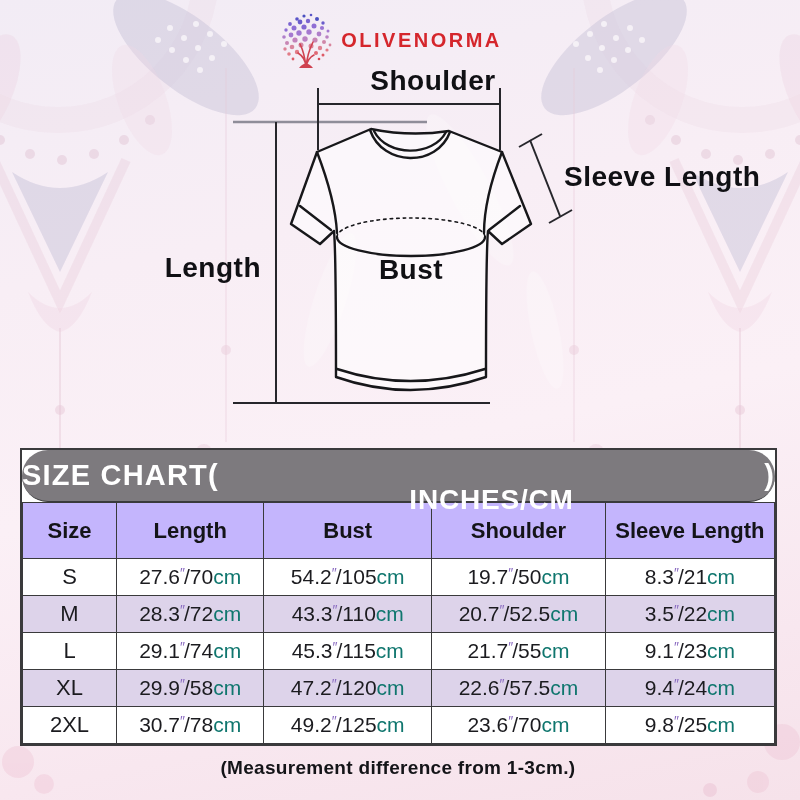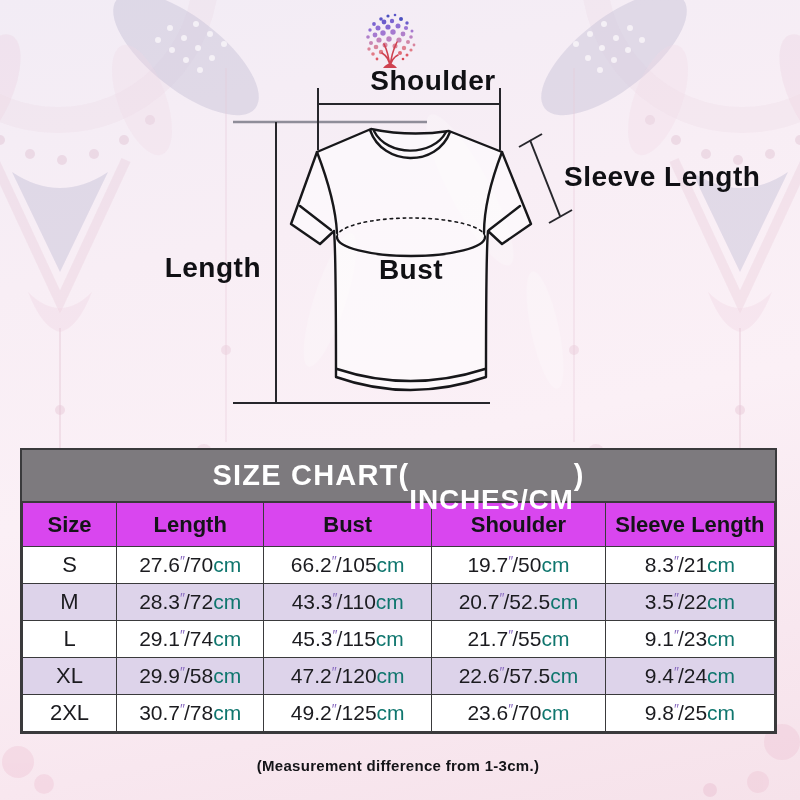--- a/index.html
+++ b/index.html
@@ -24,35 +24,35 @@
   .dia-label { position:absolute; font-size:28px; font-weight:700; color:#101014; letter-spacing:0.5px; white-space:nowrap; }
   .lbl-shoulder { left:333px; top:65px;  width:200px; text-align:center; }
   .lbl-sleeve   { left:564px; top:161px; }
   .lbl-length   { left:141px; top:252px; width:120px; text-align:right; }
   .lbl-bust     { left:351px; top:254px; width:120px; text-align:center; }
 
   
   .chart { position:absolute; left:20px; top:448px; width:757px;
            border:2px solid #3a3a3c; background:#fff; }
   .chart-title { height:52px; background:#7d7a7e; color:#ffffff;
-                 display:flex; align-items:center; justify-content:center;
+                 display:flex; align-items:center; justify-content:space-between;
                  font-weight:700; font-size:29px; letter-spacing:1.2px;
-                 border-bottom:1px solid #3a3a3c; }
+                 border-bottom:1px solid #3a3a3c;border-radius:26px; }
   .chart-title .sub { font-size:28px; letter-spacing:0.8px; padding-top:4px;margin-top:44px; }
   table { width:100%; border-collapse:collapse; table-layout:fixed; }
-  th { height:44px; background:#d946ef; font-size:22px; font-weight:700; color:#141418;
+  th { height:56px; background:#c4b5fd; font-size:22px; font-weight:700; color:#141418;
        border:1px solid #3a3a3c; }
   td { height:37px; background:#ffffff; font-size:21px; color:#1b1b1f; text-align:center;
        border:1px solid #3a3a3c; }
   tr.alt td { background:#ddd3ea; }
   td.size { font-size:22px; }
   .p { color:#0f766e; }
   .mark { font-size:14px; position:relative; top:-6px; letter-spacing:-1px; color:#8a6bc1; }
   .note { position:absolute; top:757px; left:0; right:16px; text-align:center;
-          font-size:15px; font-weight:700; color:#141418; letter-spacing:0.3px;margin-left:12px; }
+          font-size:19px; font-weight:700; color:#141418; letter-spacing:0.3px;margin-left:12px; }
 </style>
 </head>
 <body>
 
 <svg class="bg-decor" width="800" height="800" viewBox="0 0 800 800">
   <defs>
     <g id="mandala">
       <circle cx="0" cy="0" r="148" fill="none" stroke="#e0bccd" stroke-width="26" opacity="0.22"></circle>
       <ellipse cx="128" cy="82" rx="88" ry="36" transform="rotate(38 128 82)" fill="#a8a3c4" opacity="0.5"></ellipse>
       <g fill="#ffffff" opacity="0.8">
@@ -145,20 +145,21 @@
       <circle cx="11" cy="44" r="1.8" fill="#e27b86"></circle>
         <circle cx="19" cy="42" r="2.2" fill="#e27b86"></circle>
       <circle cx="38" cy="43" r="2" fill="#e06a75"></circle>
         <circle cx="45" cy="45" r="1.5" fill="#de5a66"></circle>
       <circle cx="15" cy="49" r="1.4" fill="#de5a66"></circle>
         <circle cx="41" cy="49" r="1.3" fill="#d84a55"></circle>
       <path d="M28,57 C27,48 26,42 22,34 M28,57 C29,47 31,40 35,32 M28,57 C27.5,50 25,46 20,43 M28,57 C29,51 32,47 36,45" stroke="#cf4250" stroke-width="1.6" fill="none" stroke-linecap="round"></path>
       <path d="M21,58 Q28,49 35,58 Z" fill="#cf4250"></path>
     </g>
   </svg>
+  <div class="brand-name">OLIVENORMA</div>
 </header>
 
 <div class="diagram">
   <svg class="shirt-svg" width="800" height="460" viewBox="0 0 800 460">
     <path d="M233,122 L427,122" stroke="#8f8d99" stroke-width="2.6" fill="none"></path>
     <g stroke="#26262b" stroke-width="2" fill="none">
       <path d="M318,104 L500,104"></path>
       <path d="M318,88 L318,150"></path>
       <path d="M500,88 L500,150"></path>
       <path d="M276,122 L276,403"></path>
@@ -208,21 +209,21 @@
         <th>Length</th>
         <th>Bust</th>
         <th>Shoulder</th>
         <th>Sleeve Length</th>
       </tr>
     </thead>
     <tbody>
       <tr>
         <td class="size">S</td>
         <td><span>27.6</span><span class="mark">″</span><span>/</span><span>70</span><span class="p">cm</span></td>
-        <td><span>66.2</span><span class="mark">″</span><span>/</span><span>105</span><span class="p">cm</span></td>
+        <td><span>54.2</span><span class="mark">″</span><span>/</span><span>105</span><span class="p">cm</span></td>
         <td><span>19.7</span><span class="mark">″</span><span>/</span><span>50</span><span class="p">cm</span></td>
         <td><span>8.3</span><span class="mark">″</span><span>/</span><span>21</span><span class="p">cm</span></td>
       </tr>
       <tr class="alt">
         <td class="size">M</td>
         <td><span>28.3</span><span class="mark">″</span><span>/</span><span>72</span><span class="p">cm</span></td>
         <td><span>43.3</span><span class="mark">″</span><span>/</span><span>110</span><span class="p">cm</span></td>
         <td><span>20.7</span><span class="mark">″</span><span>/</span><span>52.5</span><span class="p">cm</span></td>
         <td><span>3.5</span><span class="mark">″</span><span>/</span><span>22</span><span class="p">cm</span></td>
       </tr>

